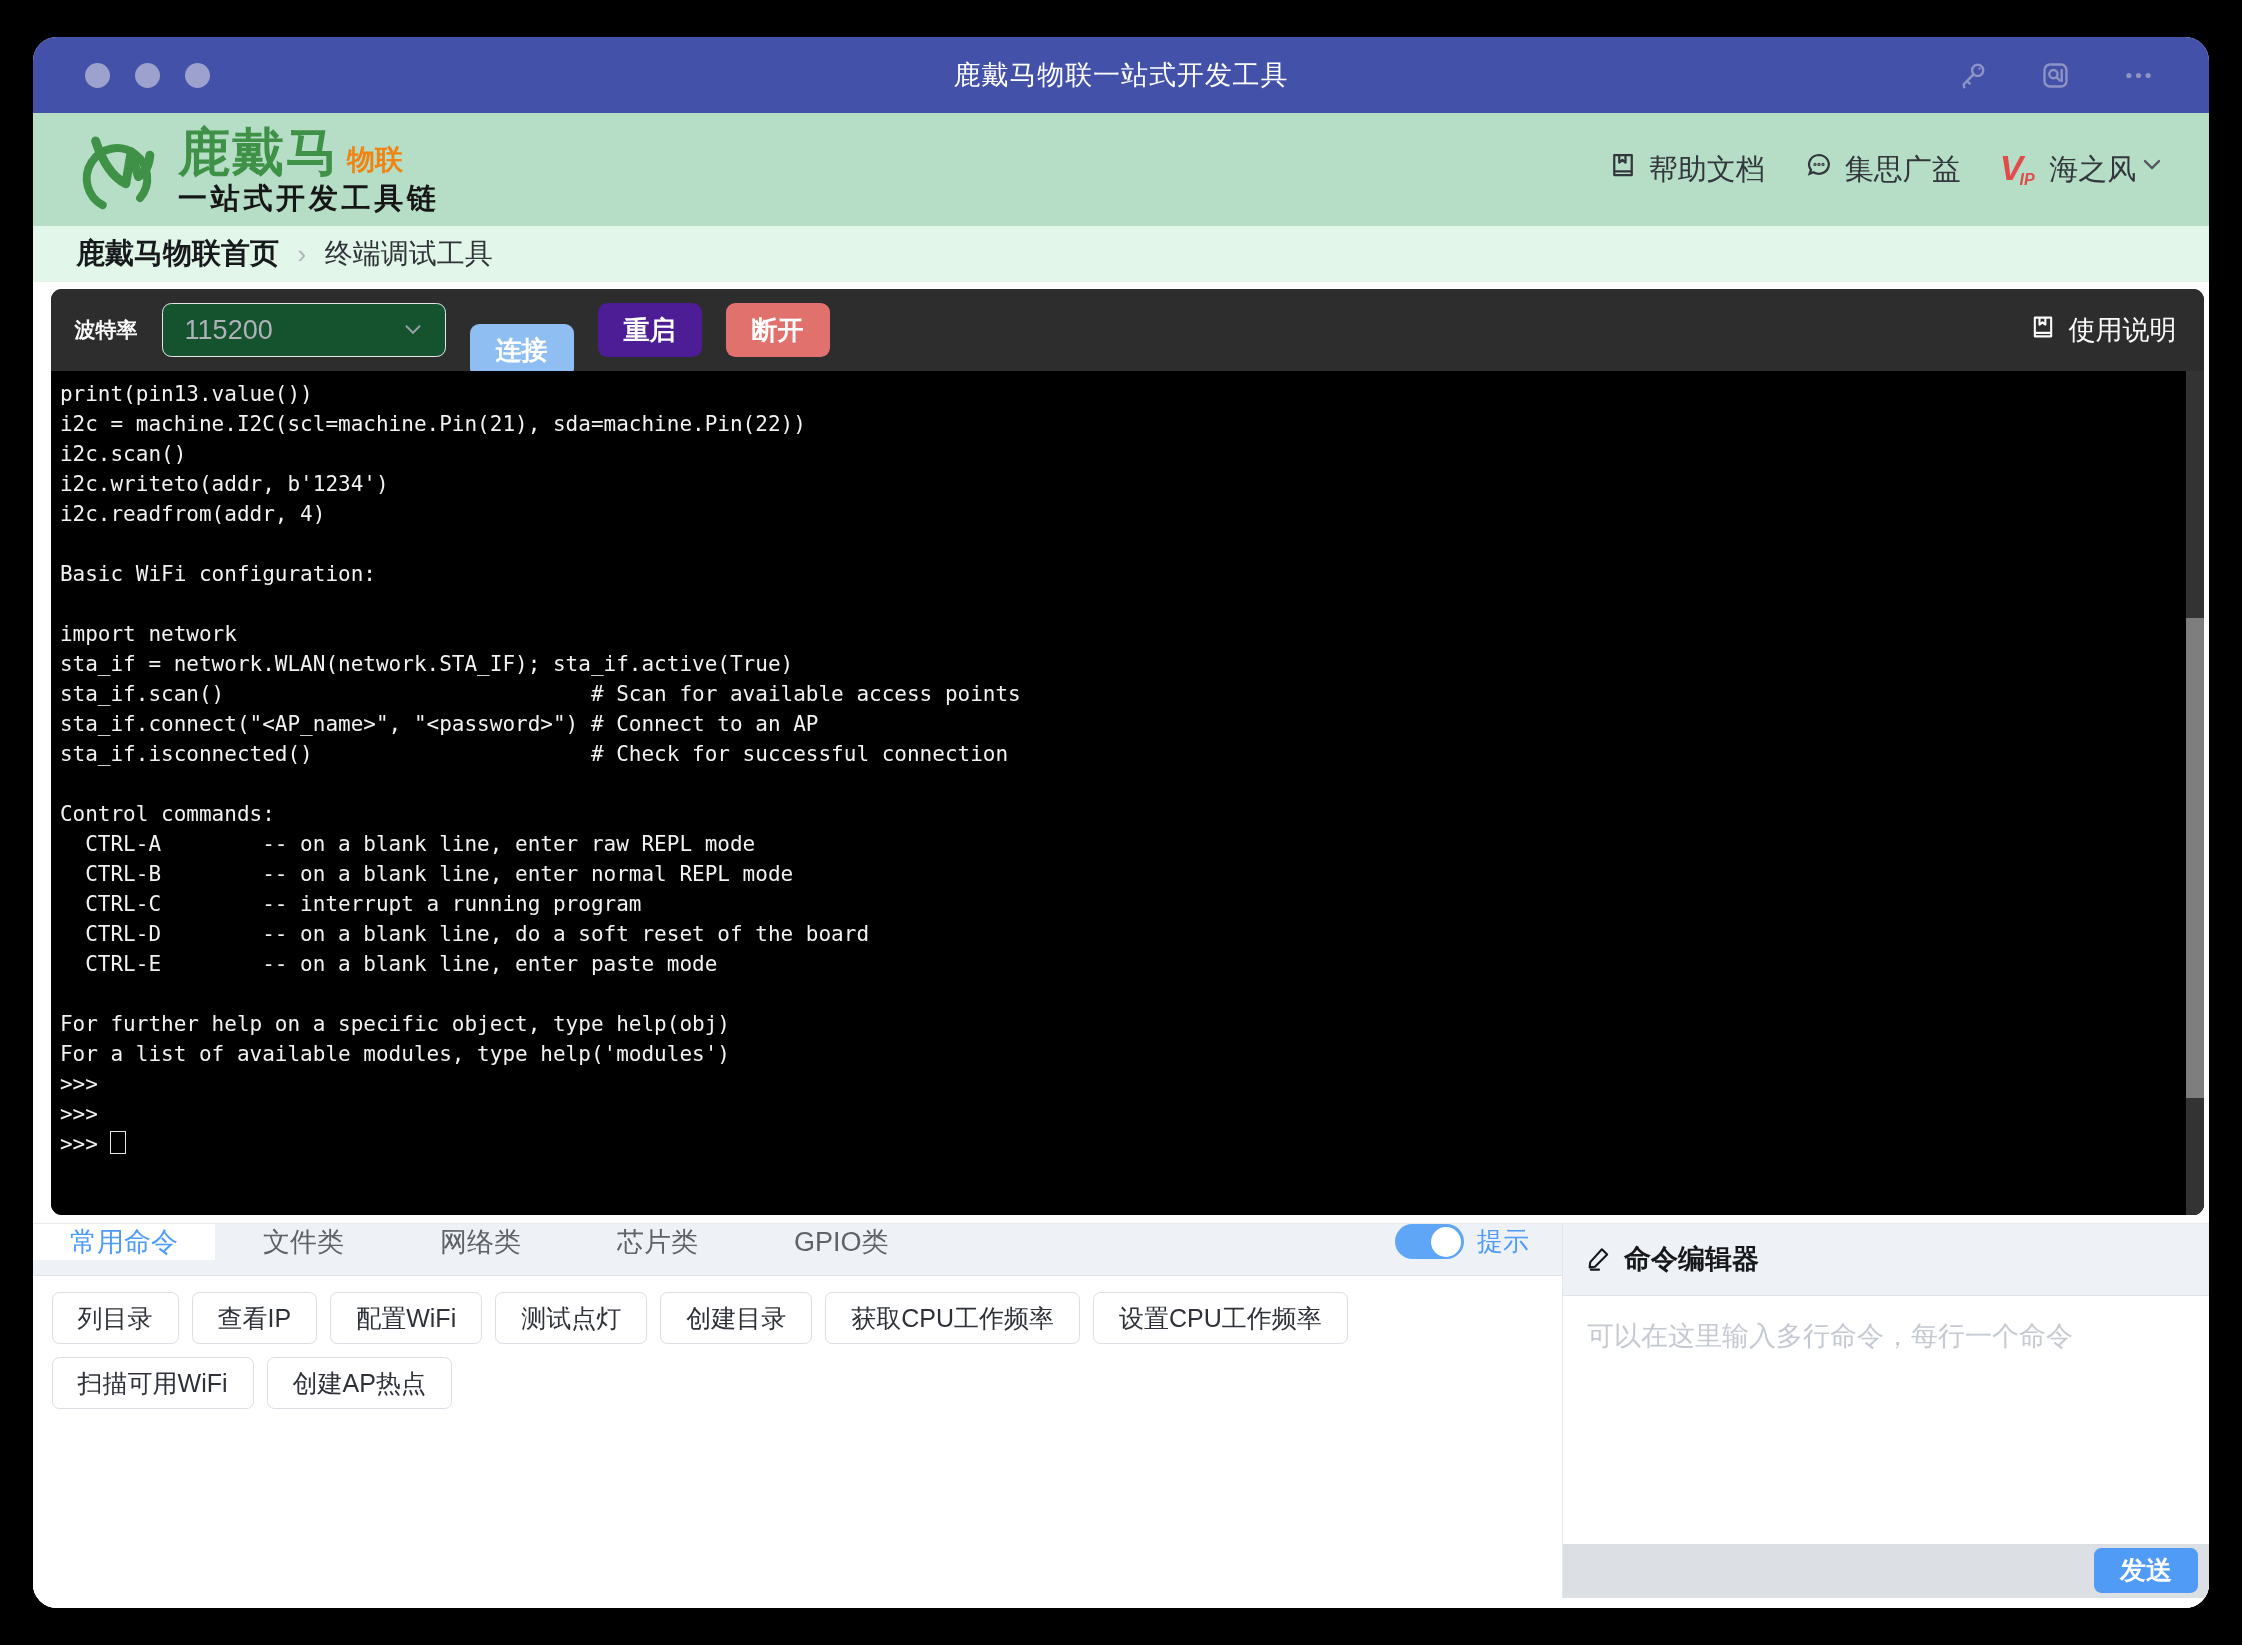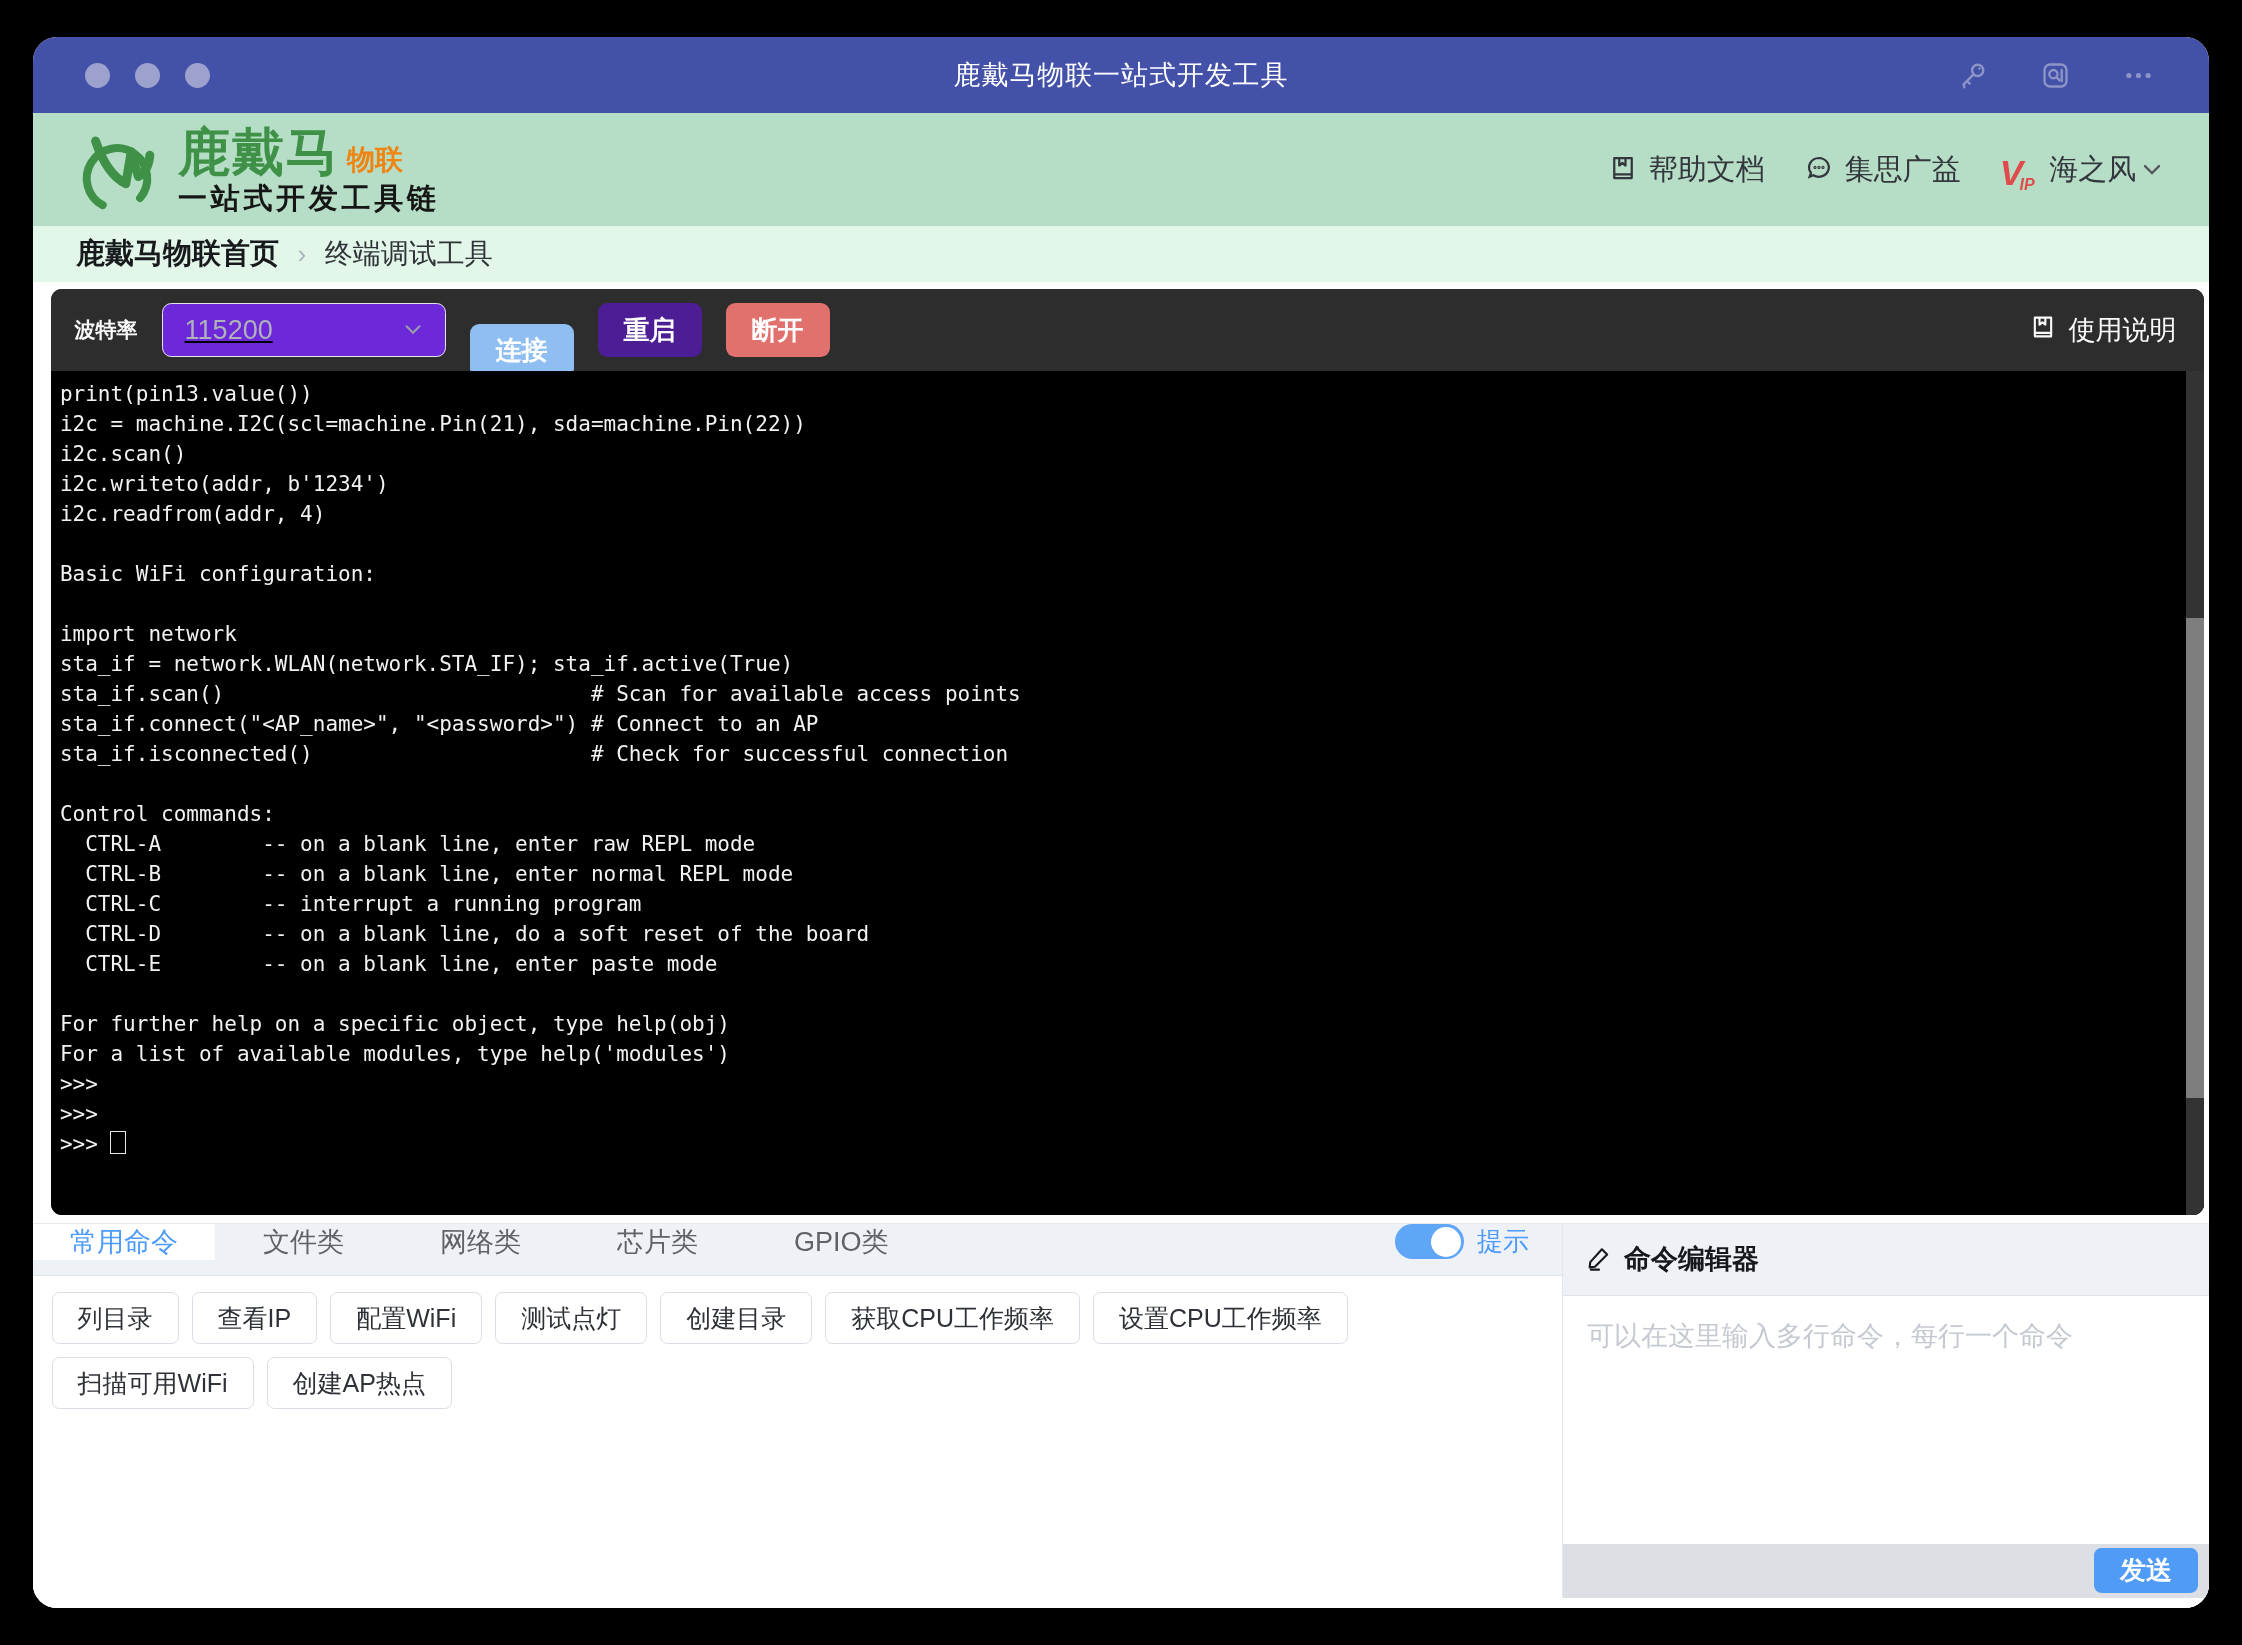--- a/index.html
+++ b/index.html
@@ -24,43 +24,43 @@
   .app-header { height:113px; background:#B6DEC7; display:flex; align-items:center;
                 justify-content:space-between; padding:0 43px; flex:none; }
   .logo { display:flex; align-items:center; gap:13px; }
   .logo-mark { width:89px; height:89px; }
   .logo-txt { display:flex; flex-direction:column; line-height:1.05; }
   .logo-row1 { display:flex; align-items:flex-end; gap:7.4px; }
   .logo-brand { font-size:52px; font-weight:bold; color:#3E9146; letter-spacing:1.9px; }
   .logo-suffix { font-size:28px; font-weight:bold; color:#EF8412; padding-bottom:5.6px; }
   .logo-tagline { font-size:29px; font-weight:bold; color:#161616; letter-spacing:3.7px; margin-top:3.7px; }
   .hdr-menu { display:flex; align-items:center; gap:39px; }
-  .hdr-item { display:flex; align-items:flex-end; gap:11px; font-size:29px; color:#33373D; cursor:pointer; }
+  .hdr-item { display:flex; align-items:flex-start; gap:11px; font-size:29px; color:#33373D; cursor:pointer; }
   .vip-badge { font-style:italic; font-weight:bold; color:#E14B4B; font-size:35px; line-height:1; position:relative; }
   .vip-badge i { font-style:italic; font-size:16px; position:relative; top:5.6px; left:-3.7px; }
   .hdr-chevron { margin-left:-9.3px; }
 
   
   .breadcrumb { height:56px; background:#E2F7EA; display:flex; align-items:center;
                 padding:0 43px; flex:none; }
   .bc-home { font-size:29px; font-weight:bold; color:#17191C; }
   .bc-sep { font-size:26px; color:#AEB3BB; margin:0 18.6px; }
   .bc-cur { font-size:28px; color:#303338; }
 
   
   .content { flex:1; display:flex; flex-direction:column; background:#fff; }
   .dark-panel { margin:7.4px 4.6px 0 17.6px; height:926px; flex:none; border-radius:11px;
                 overflow:hidden; display:flex; flex-direction:column; background:#2D2D2D; }
 
   .toolbar { height:82px; flex:none; display:flex; align-items:center;
              padding:0 28px 0 24px; background:#2D2D2D; }
   .baud-label { color:#FBFBFB; font-size:21px; font-weight:bold; }
-  .baud-select { width:284px; height:54px; margin-left:24px; background:#6d28d9;
+  .baud-select { width:284px; height:54px; margin-left:24px; background:#14532d;
                  border:0.9px solid #E4E7EC; border-radius:9.3px; display:flex;
-                 align-items:center; padding:0 18.6px 0 22px; cursor:pointer;text-decoration:underline; }
+                 align-items:center; padding:0 18.6px 0 22px; cursor:pointer; }
   .baud-value { color:#AEB2B9; font-size:27px; flex:1; }
   .tool-btn { width:104px; height:54px; margin-left:24px; border:none; border-radius:9.3px;
               color:#fff; font-size:26px; font-weight:bold; cursor:pointer;
               font-family:"Liberation Sans", sans-serif; }
   .btn-connect { background:#8FBEF3;margin-top:41px; }
   .btn-restart { background:#4c1d95; }
   .btn-disconnect { background:#E1716C; }
   .usage { margin-left:auto; display:flex; align-items:center; gap:11px;
            color:#FBFBFB; font-size:27px; cursor:pointer; }
 

